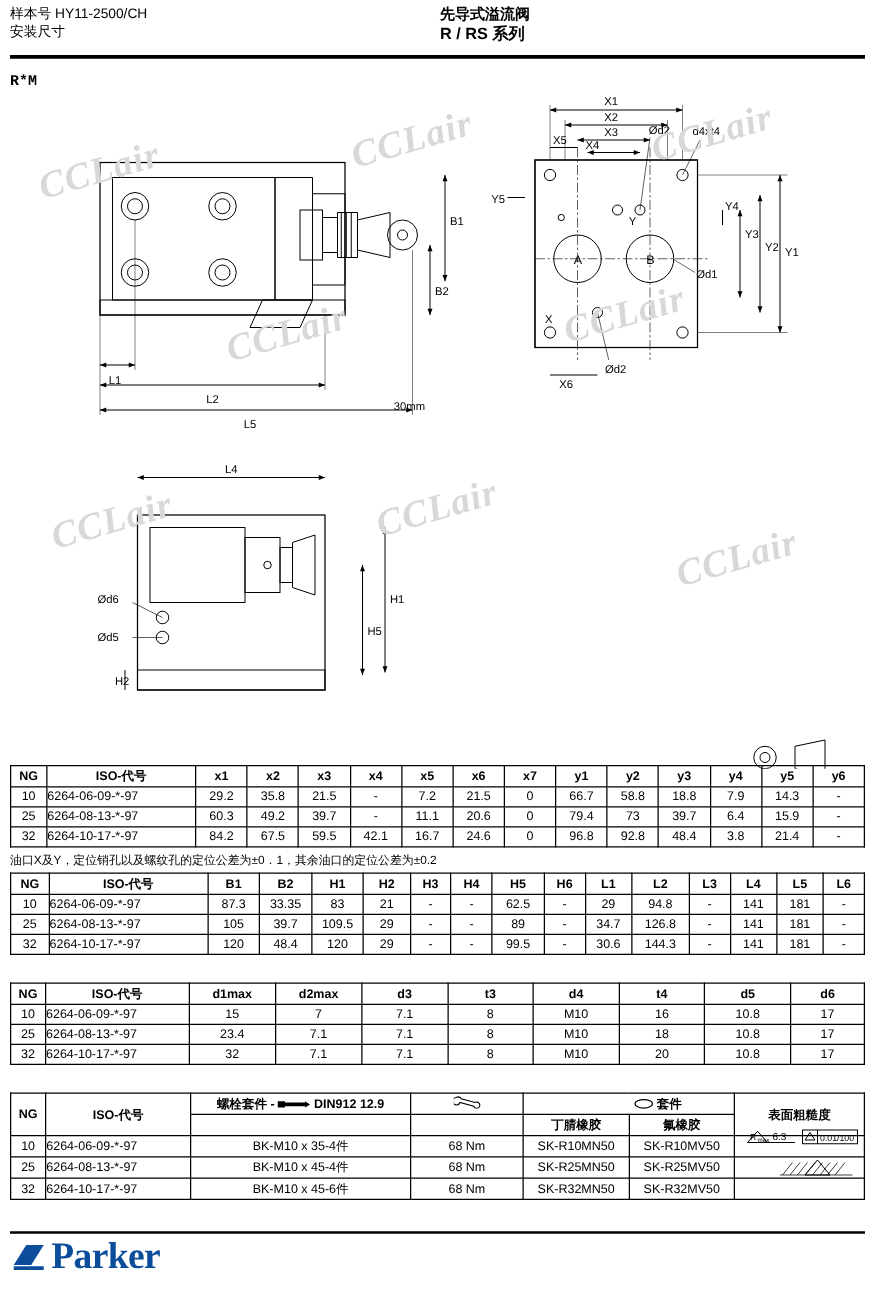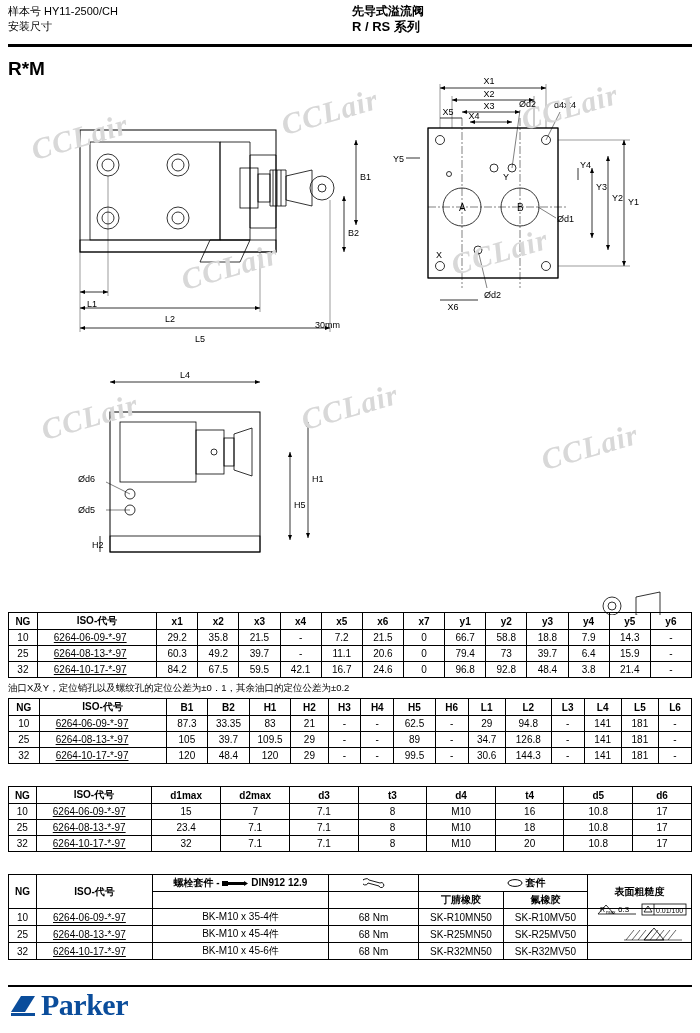--- a/index.html
+++ b/index.html
@@ -36,21 +36,21 @@
   }
   .hdr-center .line2 { font-size: 13px; }
   .hdr-rule {
     position: absolute; left: 8px; top: 40px; width: 684px;
     height: 3px; background: #000;
   }
 
   
   .sec-title {
     position: absolute; left: 8px; top: 58px;
-    font-size: 19px; font-weight: bold;
+    font-size: 12px; font-weight: bold; font-family: Liberation Mono, monospace;
   }
 
   
   .drawings {
     position: absolute; left: 0; top: 70px; width: 700px; height: 545px;
   }
   .drawings svg { display: block; }
 
   
   .wm {
@@ -76,21 +76,21 @@
   }
   table.tbl th, table.tbl td {
     border: 1px solid #000;
     text-align: center;
     padding: 1px 2px;
     height: 16px;
     box-sizing: border-box;
     white-space: nowrap;
   }
   table.tbl th { font-weight: bold; }
-  table.tbl td.lft { text-align: left; padding-left: 16px; text-decoration: underline; }
+  table.tbl td.lft { text-align: left; padding-left: 0; }
   .note {
     position: absolute;
     font-size: 9.5px;
   }
 
   
   .footer-rule {
     position: absolute; left: 8px; top: 985px; width: 684px; height: 2px; background: #000;
   }
   .parker {

